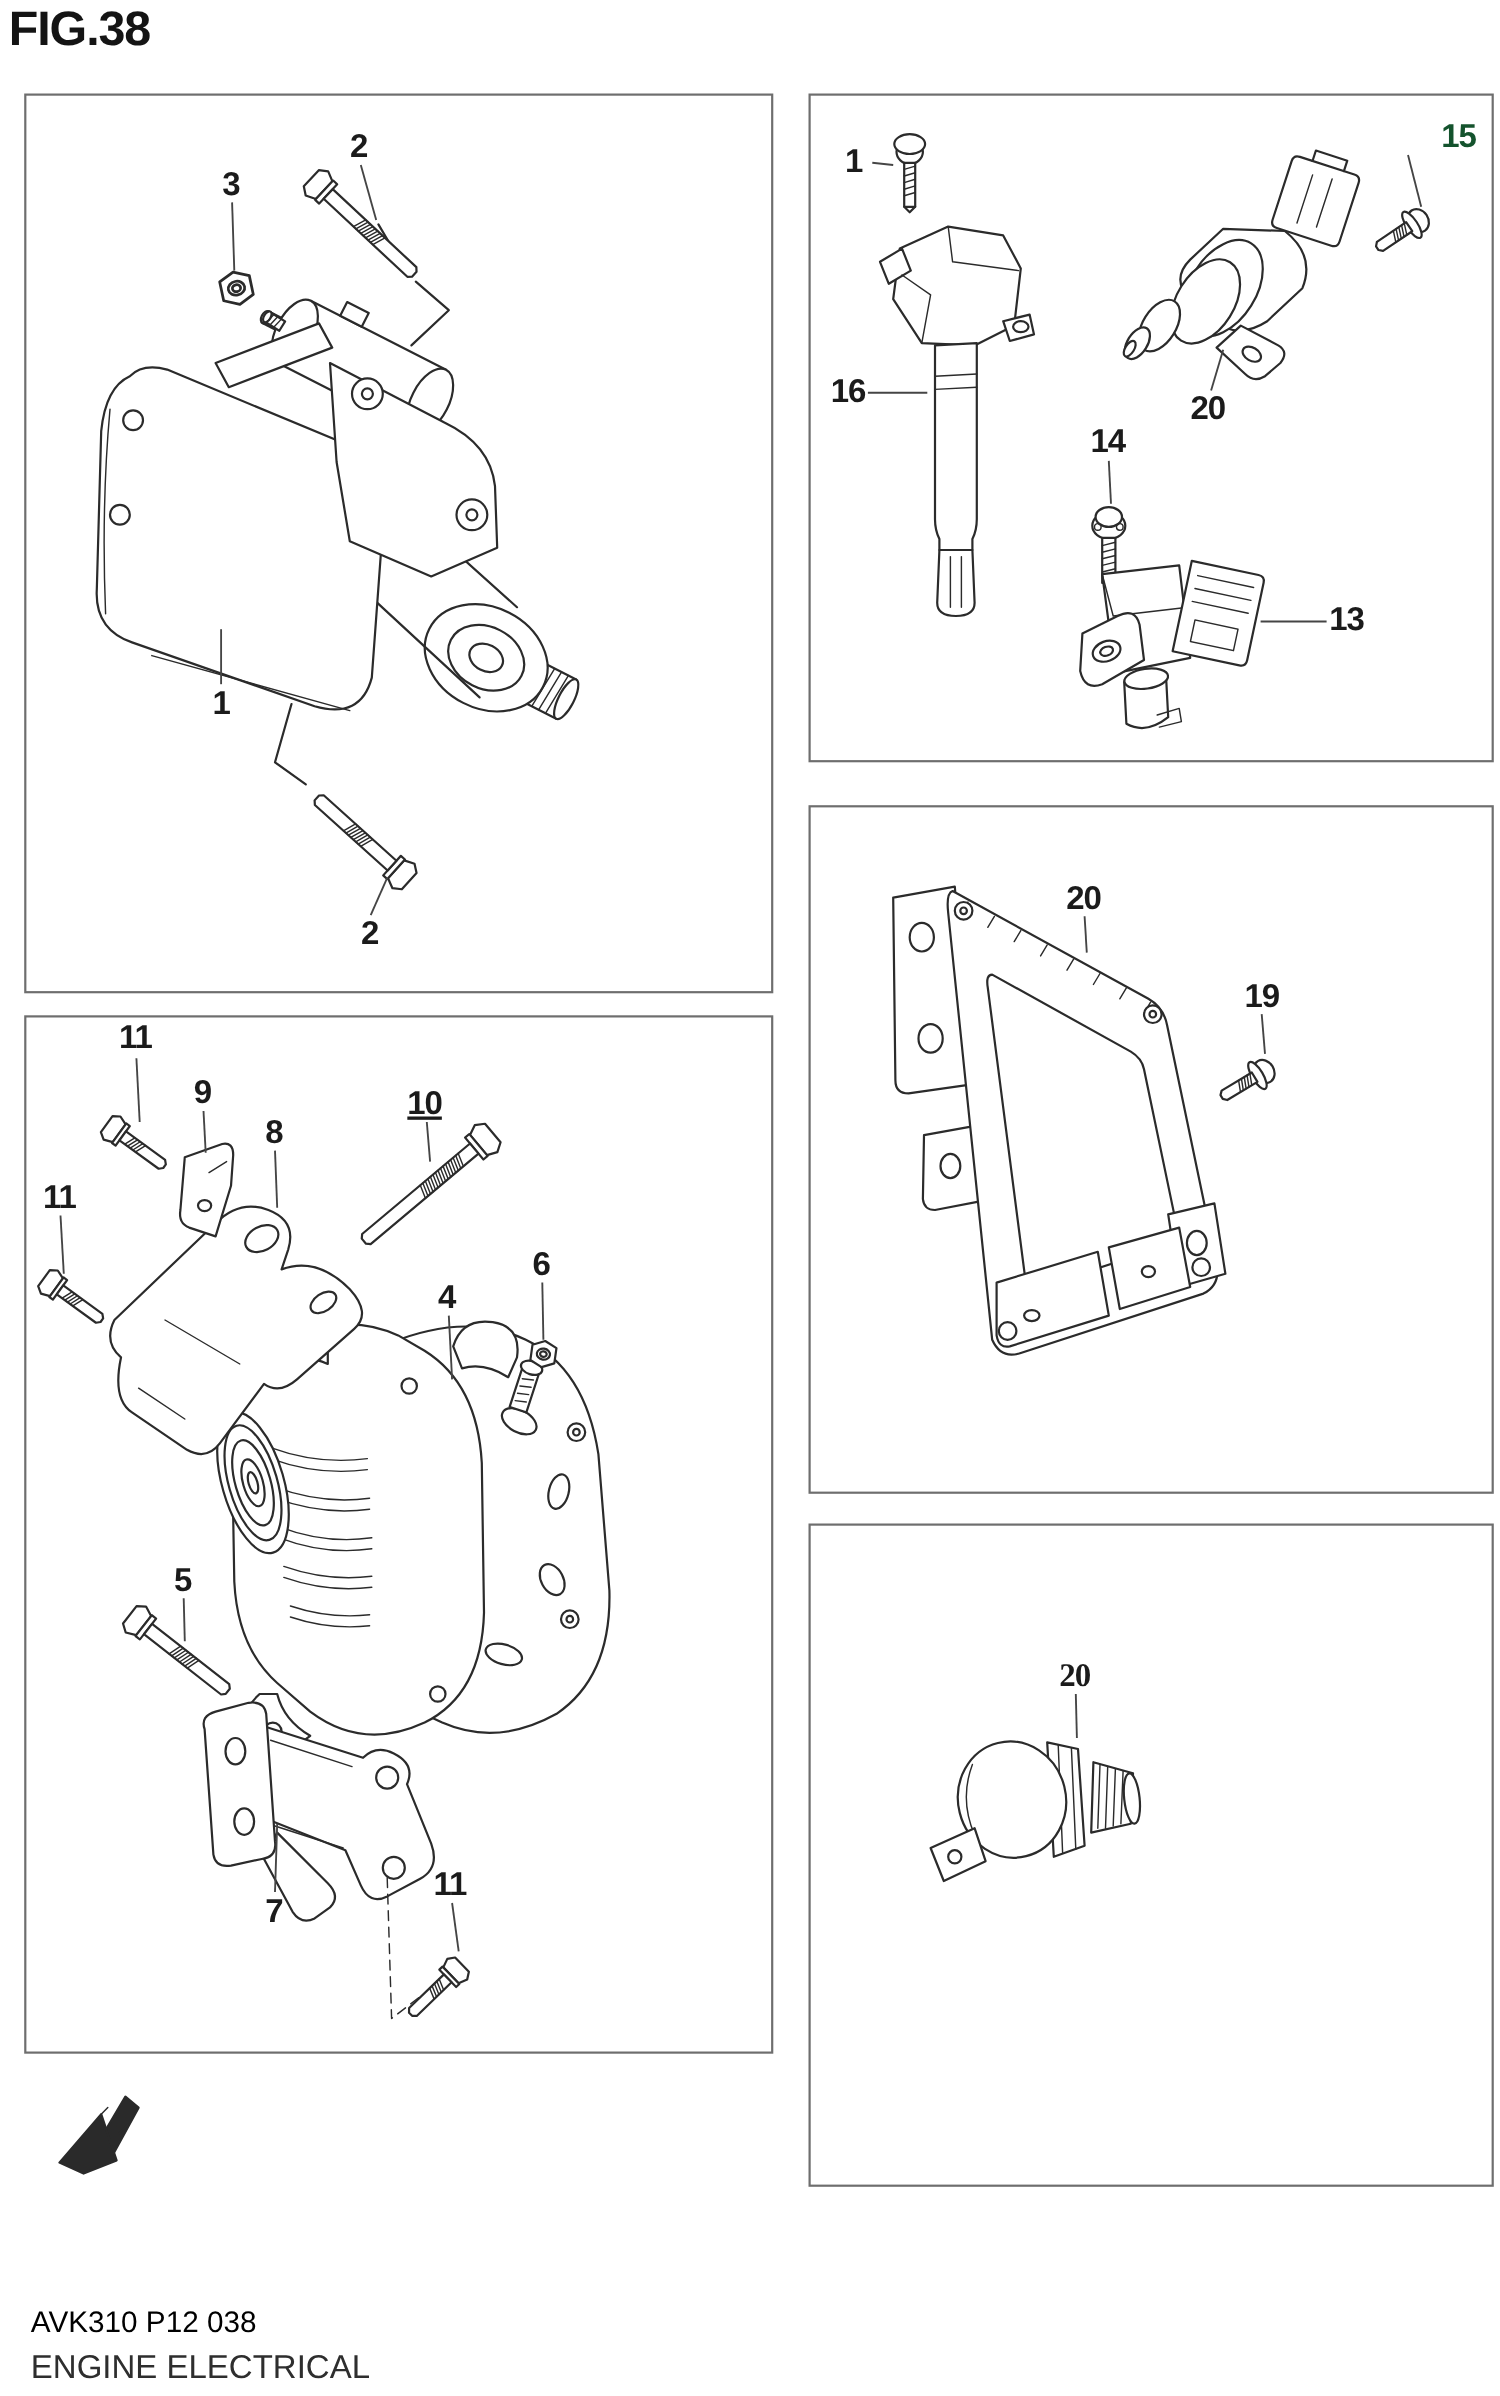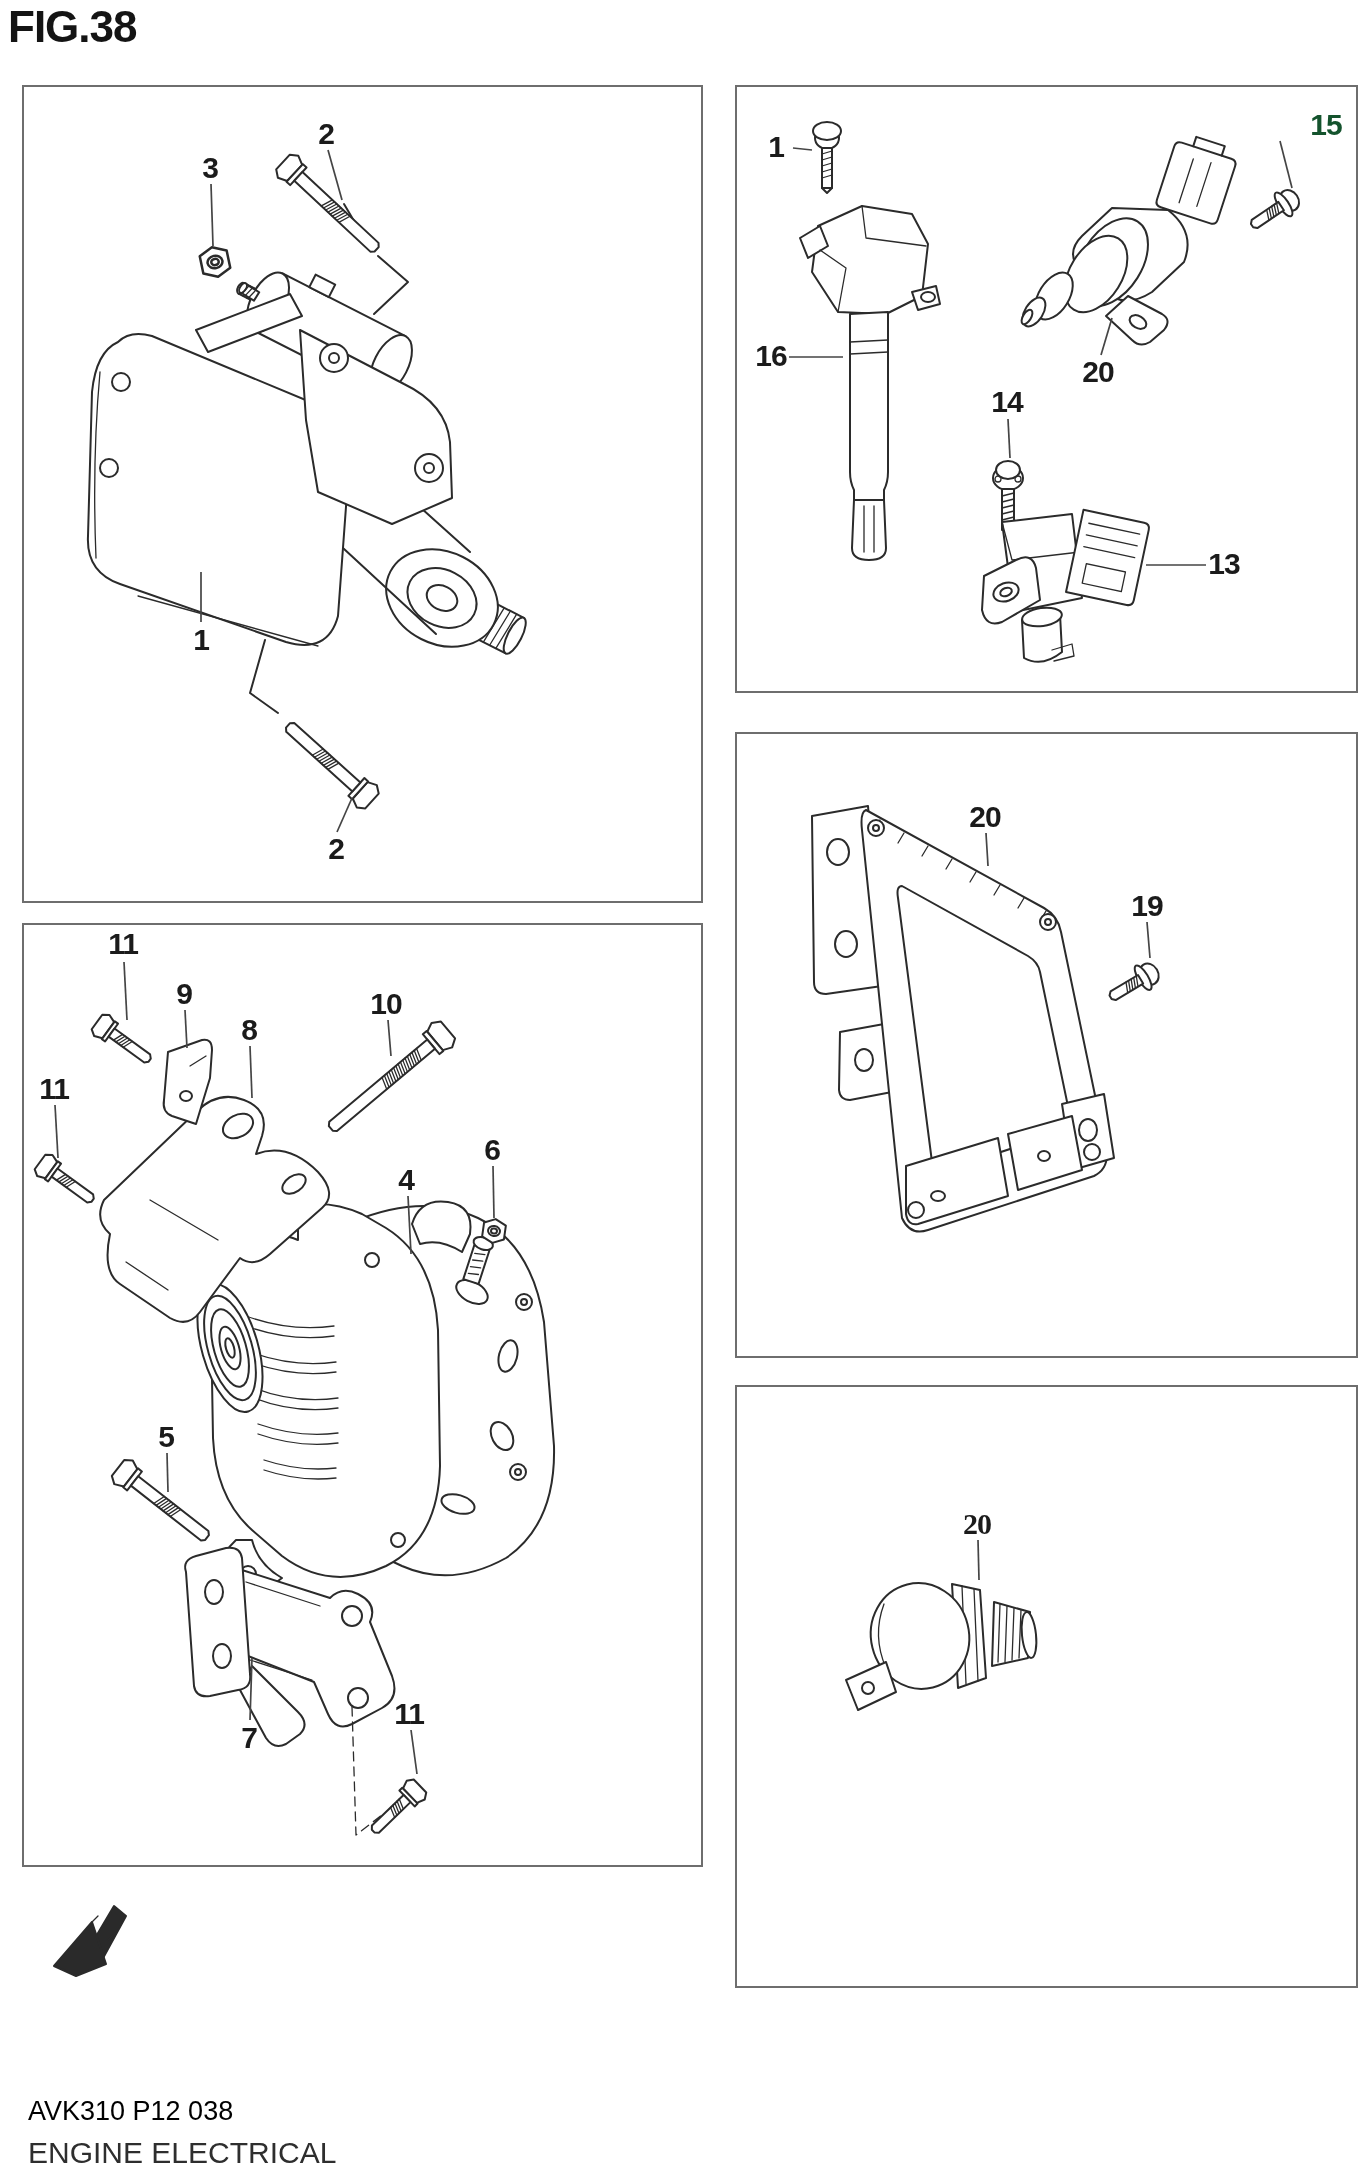--- a/index.html
+++ b/index.html
@@ -348,21 +348,21 @@
     <div class="panel" style="left: 735px; top: 85px; width: 623px; height: 608px; border-color: rgb(110, 110, 110);"></div>
     <div class="panel" style="left: 735px; top: 732px; width: 623px; height: 626px; border-color: rgb(110, 110, 110);"></div>
     <div class="panel" style="left: 735px; top: 1385px; width: 623px; height: 603px; border-color: rgb(110, 110, 110);"></div>
     <span class="callout" style="left: 210px; top: 168px; color: rgb(27, 27, 27);">3</span>
     <span class="callout" style="left: 326px; top: 134px; color: rgb(27, 27, 27);">2</span>
     <span class="callout" style="left: 201px; top: 640px; color: rgb(27, 27, 27);">1</span>
     <span class="callout" style="left: 336px; top: 849px; color: rgb(27, 27, 27);">2</span>
     <span class="callout" style="left: 123px; top: 944px; color: rgb(27, 27, 27);">11</span>
     <span class="callout" style="left: 184px; top: 994px; color: rgb(27, 27, 27);">9</span>
     <span class="callout" style="left: 249px; top: 1030px; color: rgb(27, 27, 27);">8</span>
-    <span class="callout" style="left: 386px; top: 1004px; color: rgb(27, 27, 27);">10</span>
+    <span class="callout" style="left: 386px; top: 1004px; color: rgb(27, 27, 27); text-decoration: underline;">10</span>
     <span class="callout" style="left: 54px; top: 1089px; color: rgb(27, 27, 27);">11</span>
     <span class="callout" style="left: 492px; top: 1150px; color: rgb(27, 27, 27);">6</span>
     <span class="callout" style="left: 406px; top: 1180px; color: rgb(27, 27, 27);">4</span>
     <span class="callout" style="left: 166px; top: 1437px; color: rgb(27, 27, 27);">5</span>
     <span class="callout" style="left: 249px; top: 1738px; color: rgb(27, 27, 27);">7</span>
     <span class="callout" style="left: 409px; top: 1714px; color: rgb(27, 27, 27);">11</span>
     <span class="callout" style="left: 776px; top: 147px; color: rgb(27, 27, 27);">1</span>
     <span class="callout" style="left: 771px; top: 356px; color: rgb(27, 27, 27);">16</span>
     <span class="callout" style="left: 1282px; top: 125px; color: #14532d; margin-left: 44px;">15</span>
     <span class="callout" style="left: 1098px; top: 372px; color: rgb(27, 27, 27);">20</span>

